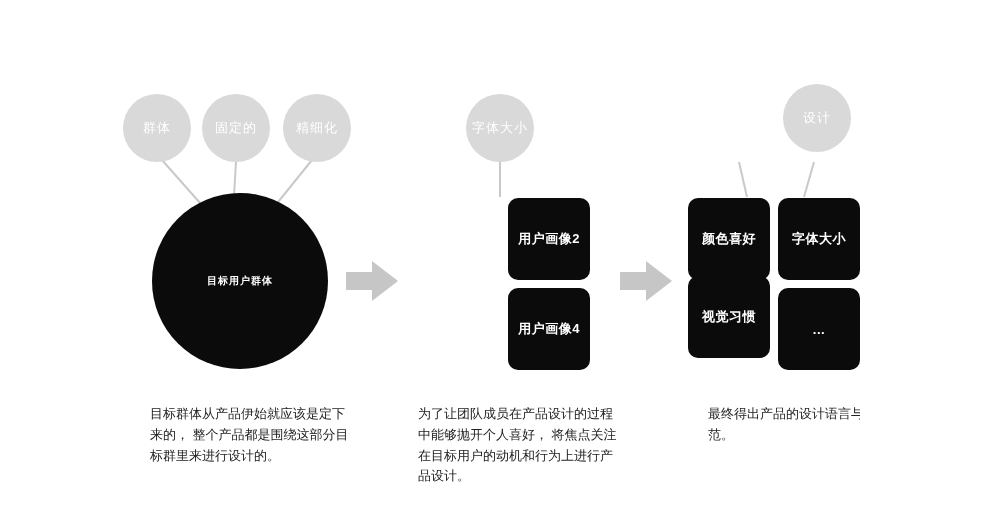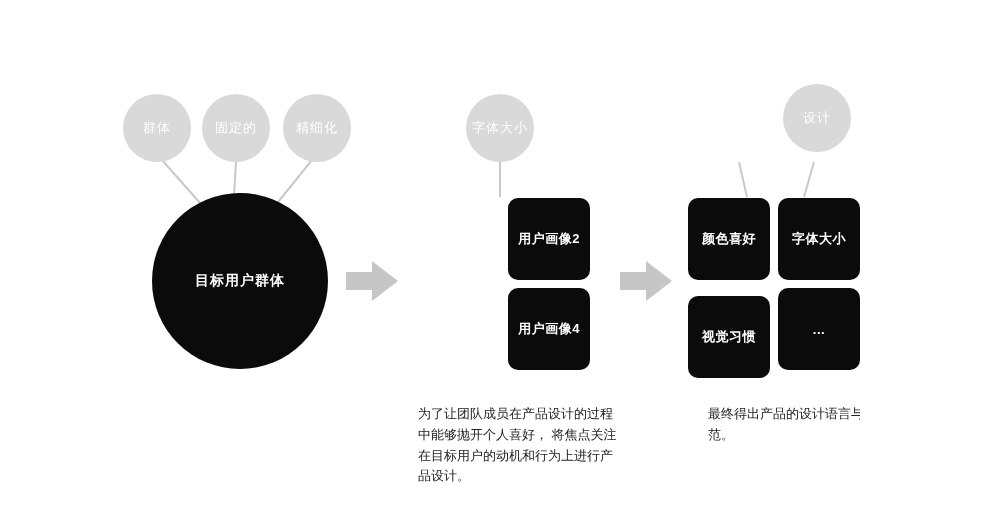--- a/index.html
+++ b/index.html
@@ -30,21 +30,21 @@
     display:flex;align-items:center;justify-content:center;
     font-size:13px;letter-spacing:1px;
     z-index:2;
   }
   .big-circle{
     position:absolute;left:152px;top:193px;
     width:176px;height:176px;border-radius:50%;
     background:var(--block-black);
     color:#ffffff;
     display:flex;align-items:center;justify-content:center;
-    font-size:14px;font-weight:600;letter-spacing:1px;
+    font-size:10px;font-weight:600;letter-spacing:1px;
     z-index:2;
   }
   .card{
     position:absolute;
     width:82px;height:82px;border-radius:10px;
     background:var(--block-black);
     color:#ffffff;
     display:flex;align-items:center;justify-content:center;
     font-size:13px;font-weight:600;letter-spacing:0.5px;
     z-index:2;
@@ -80,20 +80,21 @@
   </div>
   <div class="bubble" style="left:202px;top:94px">
     <span>固定的</span>
   </div>
   <div class="bubble" style="left:283px;top:94px">
     <span>精细化</span>
   </div>
   <div class="big-circle">
     <span>目标用户群体</span>
   </div>
+  <div class="caption caption-left">目标群体从产品伊始就应该是定下来的， 整个产品都是围绕这部分目标群里来进行设计的。</div>
 
   <div class="bubble" style="left:466px;top:94px">
     <span>字体大小</span>
   </div>
   <div class="card" style="left:508px;top:198px">
     <span>用户画像2</span>
   </div>
   <div class="card" style="left:508px;top:288px">
     <span>用户画像4</span>
   </div>
@@ -101,21 +102,21 @@
 
   <div class="bubble" style="left:783px;top:84px">
     <span>设计</span>
   </div>
   <div class="card" style="left:688px;top:198px">
     <span>颜色喜好</span>
   </div>
   <div class="card" style="left:778px;top:198px">
     <span>字体大小</span>
   </div>
-  <div class="card" style="left:688px;top:296px">
+  <div class="card" style="left:688px;top:276px">
     <span>视觉习惯</span>
   </div>
   <div class="card" style="left:778px;top:288px">
     <span>...</span>
   </div>
   <div class="caption caption-right">最终得出产品的设计语言与基本规范。</div>
 
 </div>
 
 </body></html>

